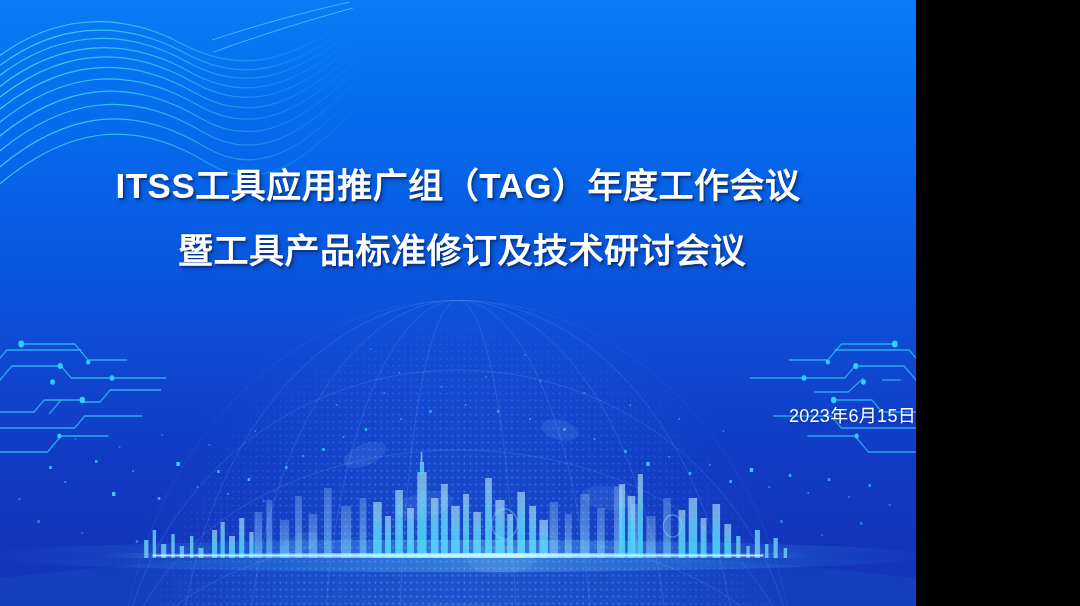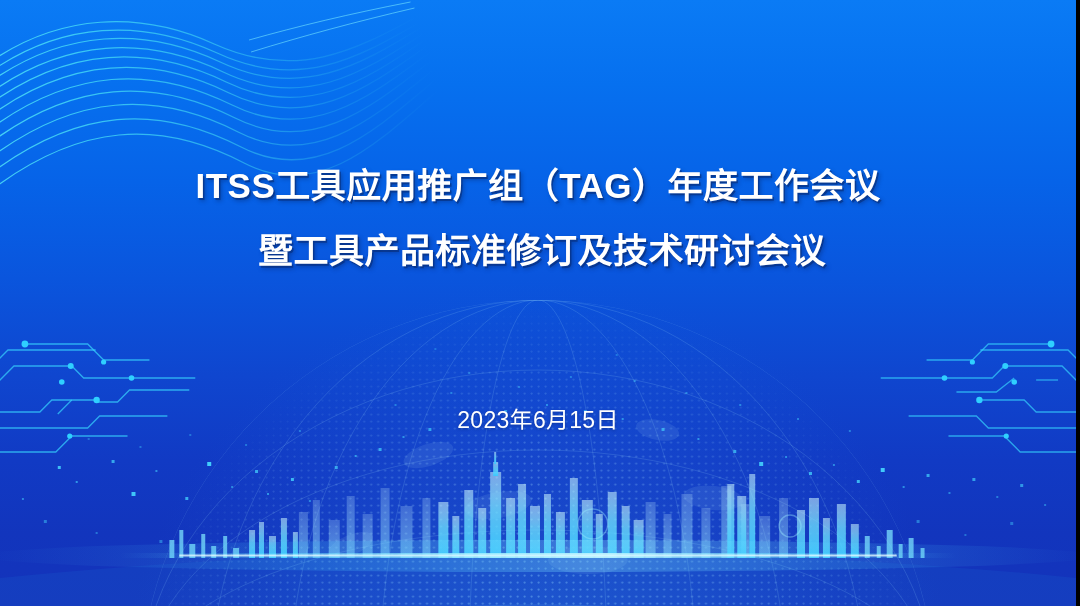--- a/index.html
+++ b/index.html
@@ -7,21 +7,21 @@
     margin: 0;
     padding: 0;
     background: #000;
   }
   body {
     font-family: "Liberation Sans", "DejaVu Sans", sans-serif;
   }
 
   #slide {
     position: relative;
-    width: 1076px;
+    width: 916px;
     height: 606px;
     overflow: hidden;
     background: linear-gradient(180deg,
         #0a7bf5 0%,
         #0670ef 14%,
         #0663e8 30%,
         #0a55dd 46%,
         #0f46cf 62%,
         #113ac4 76%,
         #1235bd 88%,
@@ -65,23 +65,23 @@
   .title-line.line-2 {
     margin-top: 30px;
     padding-left: 8px;
   }
 
   .date-line {
     position: absolute;
     top: 401px;
     left: 0;
     right: 0;
-    text-align: center;
+    text-align: right;
     color: #ffffff;
-    font-size: 23px;
+    font-size: 18px;
     font-weight: 400;
     letter-spacing: 0.3px;
     text-shadow: 0 1px 3px rgba(6, 34, 96, 0.45);
   }
 </style>
 </head>
 <body>
 
 <div id="slide">
 

